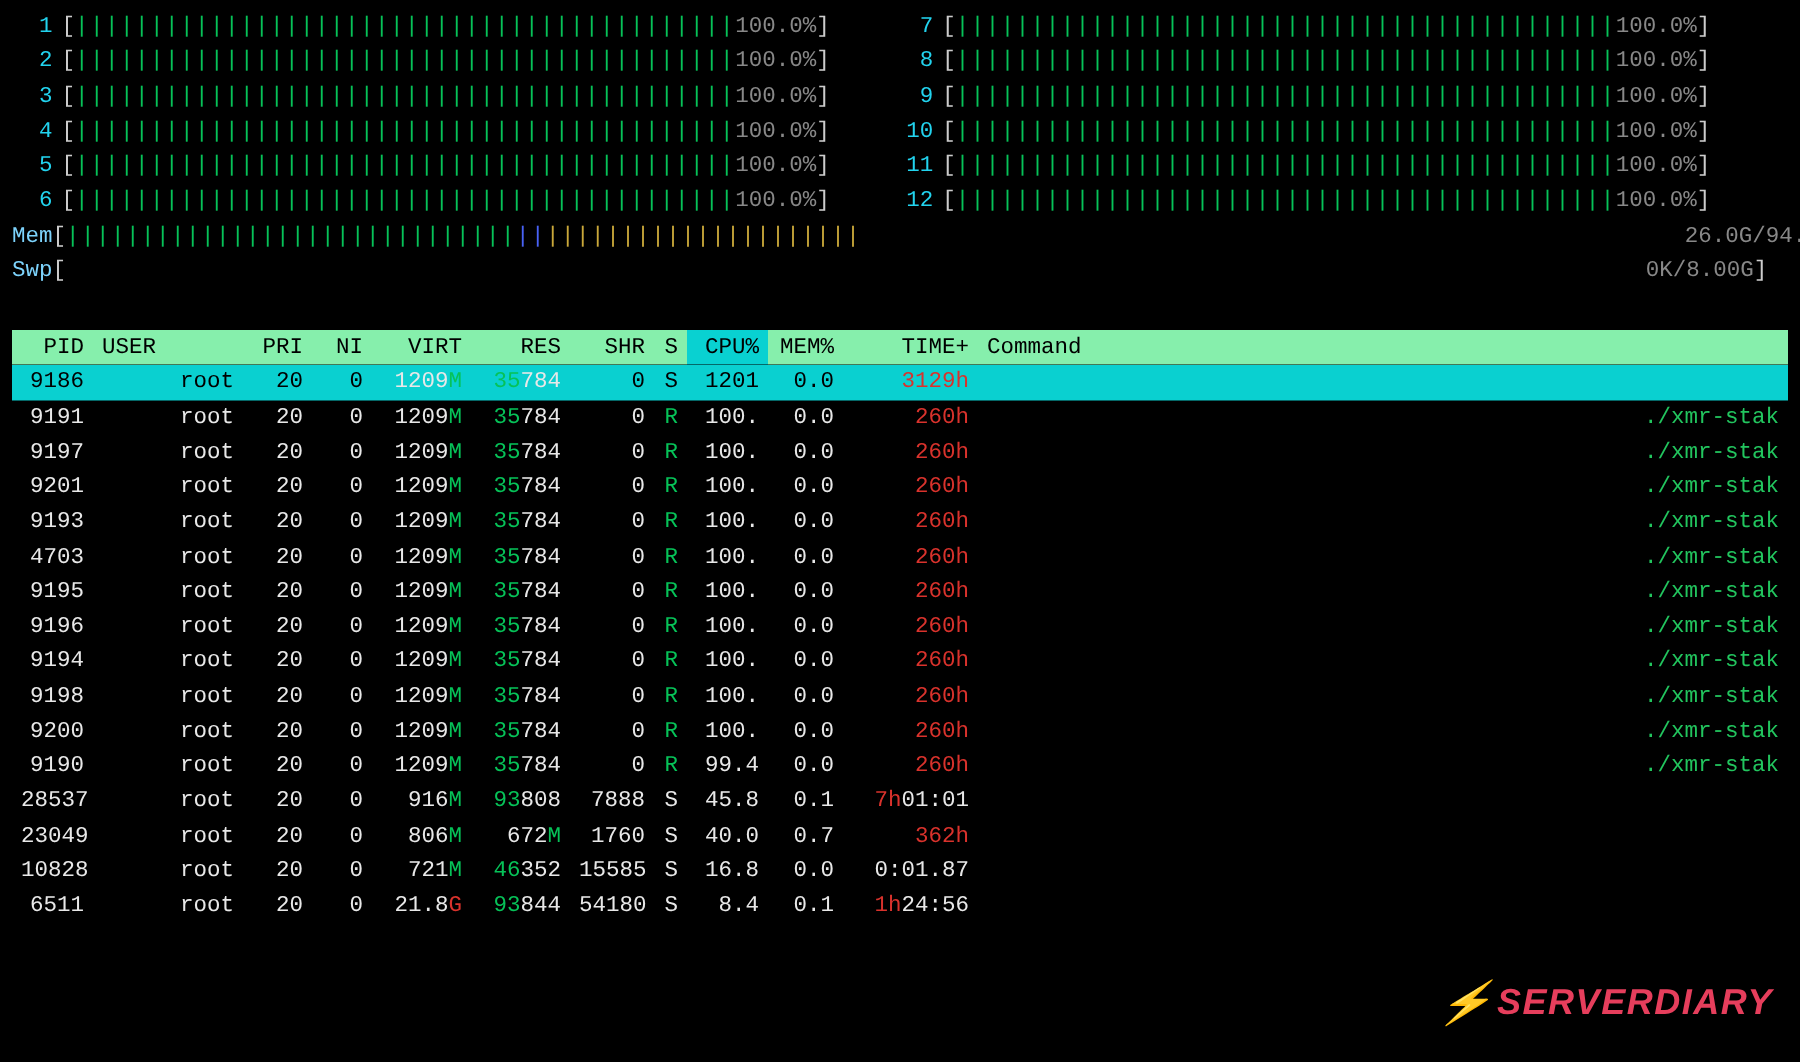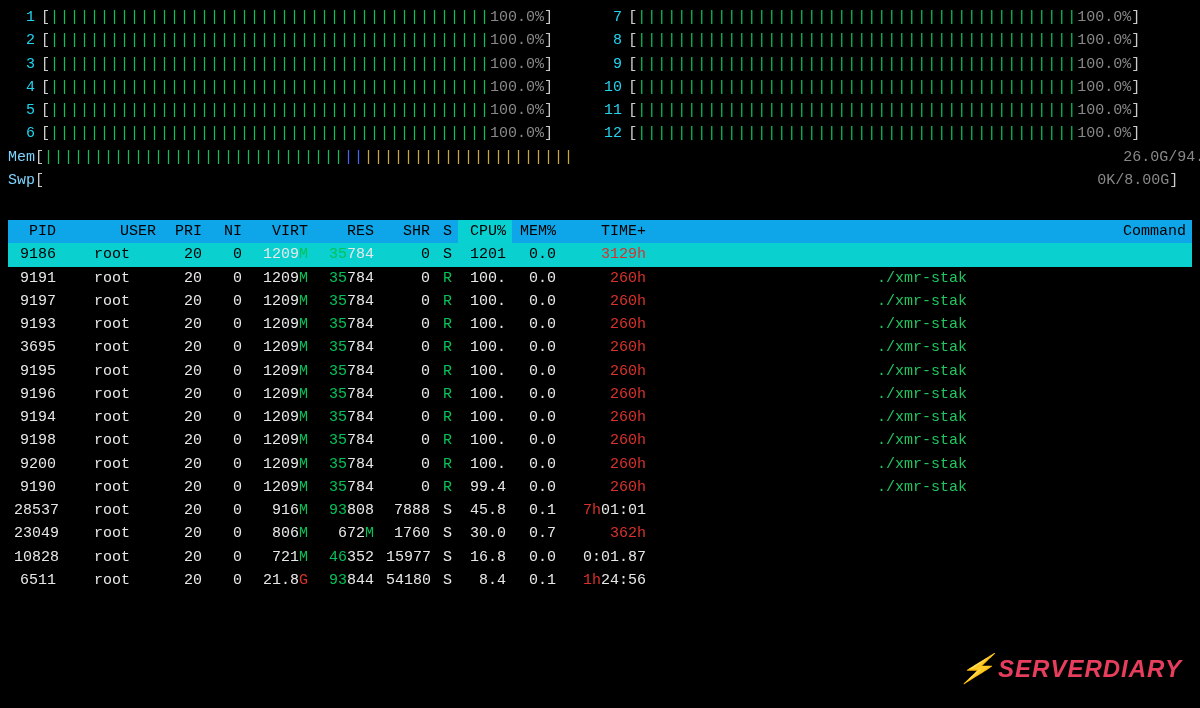--- a/index.html
+++ b/index.html
@@ -13,24 +13,24 @@
   .pct{color:#888}
   .mem-row{white-space:pre}
   .mem-label{color:#7dd3fc;display:inline-block;width:3ch;text-align:right;margin-right:0}
   .mem-bar-g{color:#06c258;letter-spacing:1px}
   .mem-bar-b{color:#4862f5;letter-spacing:1px}
   .mem-bar-y{color:#caa83a;letter-spacing:1px}
   .mem-val{color:#888}
   .swp-val{color:#888}
   .right-align{display:inline-block;text-align:right}
   table.proc{border-collapse:collapse;width:100%;table-layout:fixed;margin-top:28px;font-family:inherit;font-size:15px}
-  table.proc th{background:#0ea5e9;color:#000;font-weight:normal;text-align:right;padding:0 6px;height:22px;white-space:nowrap;overflow:hidden}
-  table.proc th.left{text-align:right}
+  table.proc th{background:#86efac;color:#000;font-weight:normal;text-align:right;padding:0 6px;height:22px;white-space:nowrap;overflow:hidden}
+  table.proc th.left{text-align:left}
   table.proc td{padding:0 6px;text-align:right;white-space:nowrap;overflow:hidden;height:22px}
-  table.proc td.left{text-align:center}
+  table.proc td.left{text-align:right}
   tr.selected td{background:#0ad0d0;color:#000}
   .sort-col th:nth-child(9){background:#09d1d1}
   .c-white{color:#e8e8e8}
   .c-green{color:#06c258}
   .c-red{color:#d9322c}
   .cmd-dim{color:#22c55e}
   .watermark{position:absolute;right:18px;bottom:18px;color:#e63e5c;font-family:Arial,sans-serif;font-weight:700;font-style:italic;font-size:24px;letter-spacing:1px;display:flex;align-items:center}
   .watermark .wm-icon{color:#08a0c8;font-size:28px;margin-right:2px;transform:skewX(-10deg)}
   col.c-pid{width:54px}col.c-user{width:100px}col.c-pri{width:46px}col.c-ni{width:40px}
   col.c-virt{width:66px}col.c-res{width:66px}col.c-shr{width:56px}col.c-s{width:22px}
@@ -132,35 +132,49 @@
     <td><span class="c-white">1209</span><span class="c-green">M</span></td>
     <td><span class="c-green">35</span><span class="c-white">784</span></td>
     <td class="c-white">0</td>
     <td class="c-green">R</td>
     <td class="c-white">100.</td>
     <td class="c-white">0.0</td>
     <td><span class="c-red">260h</span></td>
     <td class="left cmd-dim">./xmr-stak</td>
   </tr>
         <tr>
+    <td class="c-white">9201</td>
+    <td class="left c-white">root</td>
+    <td class="c-white">20</td>
+    <td class="c-white">0</td>
+    <td><span class="c-white">1209</span><span class="c-green">M</span></td>
+    <td><span class="c-green">35</span><span class="c-white">784</span></td>
+    <td class="c-white">0</td>
+    <td class="c-green">R</td>
+    <td class="c-white">100.</td>
+    <td class="c-white">0.0</td>
+    <td><span class="c-red">260h</span></td>
+    <td class="left cmd-dim">./xmr-stak</td>
+  </tr>
+        <tr>
     <td class="c-white">9193</td>
     <td class="left c-white">root</td>
     <td class="c-white">20</td>
     <td class="c-white">0</td>
     <td><span class="c-white">1209</span><span class="c-green">M</span></td>
     <td><span class="c-green">35</span><span class="c-white">784</span></td>
     <td class="c-white">0</td>
     <td class="c-green">R</td>
     <td class="c-white">100.</td>
     <td class="c-white">0.0</td>
     <td><span class="c-red">260h</span></td>
     <td class="left cmd-dim">./xmr-stak</td>
   </tr>
         <tr>
-    <td class="c-white">3695</td>
+    <td class="c-white">4703</td>
     <td class="left c-white">root</td>
     <td class="c-white">20</td>
     <td class="c-white">0</td>
     <td><span class="c-white">1209</span><span class="c-green">M</span></td>
     <td><span class="c-green">35</span><span class="c-white">784</span></td>
     <td class="c-white">0</td>
     <td class="c-green">R</td>
     <td class="c-white">100.</td>
     <td class="c-white">0.0</td>
     <td><span class="c-red">260h</span></td>
@@ -266,33 +280,33 @@
   </tr>
         <tr>
     <td class="c-white">23049</td>
     <td class="left c-white">root</td>
     <td class="c-white">20</td>
     <td class="c-white">0</td>
     <td><span class="c-white">806</span><span class="c-green">M</span></td>
     <td><span class="c-white">672</span><span class="c-green">M</span></td>
     <td class="c-white">1760</td>
     <td class="c-white">S</td>
-    <td class="c-white">30.0</td>
+    <td class="c-white">40.0</td>
     <td class="c-white">0.7</td>
     <td><span class="c-red">362h</span></td>
     <td class="left cmd-dim"></td>
   </tr>
         <tr>
     <td class="c-white">10828</td>
     <td class="left c-white">root</td>
     <td class="c-white">20</td>
     <td class="c-white">0</td>
     <td><span class="c-white">721</span><span class="c-green">M</span></td>
     <td><span class="c-green">46</span><span class="c-white">352</span></td>
-    <td class="c-white">15977</td>
+    <td class="c-white">15585</td>
     <td class="c-white">S</td>
     <td class="c-white">16.8</td>
     <td class="c-white">0.0</td>
     <td><span class="c-white">0:01.87</span></td>
     <td class="left cmd-dim"></td>
   </tr>
         <tr>
     <td class="c-white">6511</td>
     <td class="left c-white">root</td>
     <td class="c-white">20</td>

